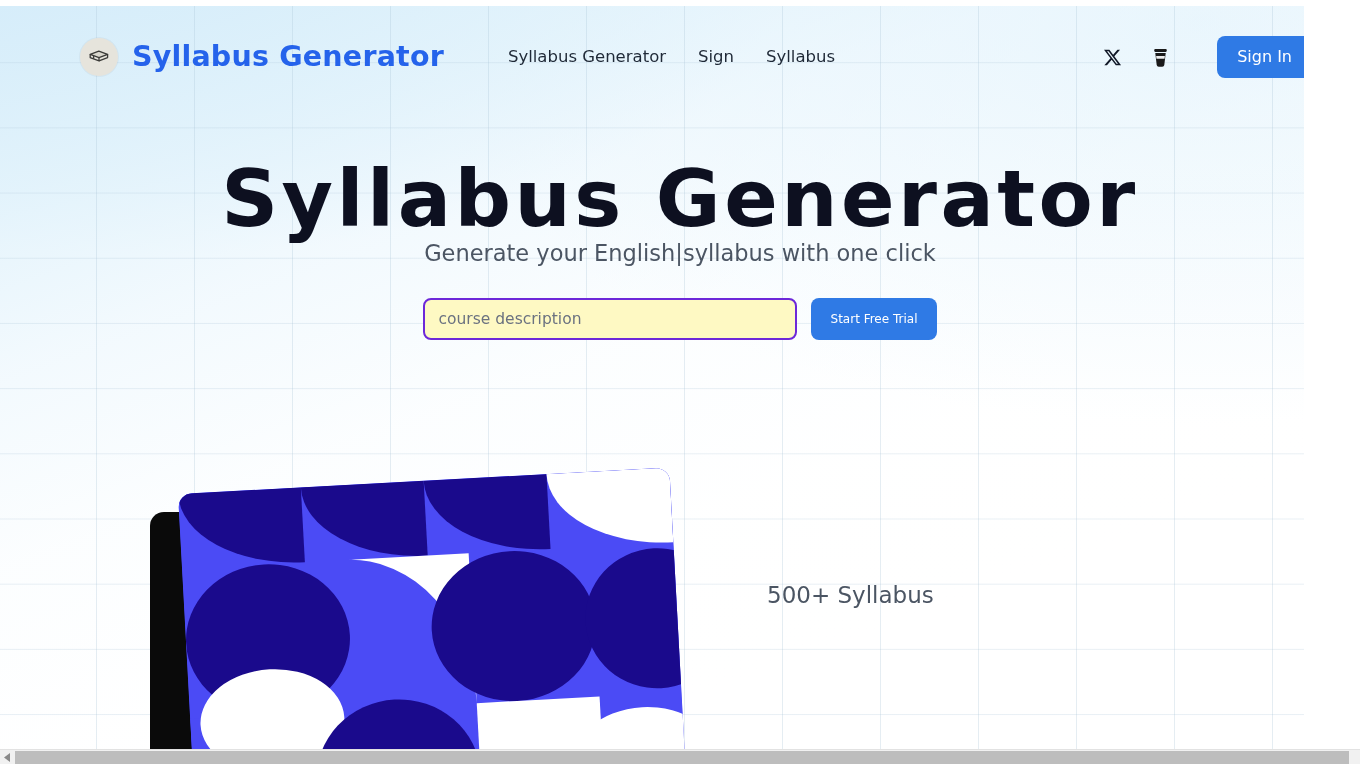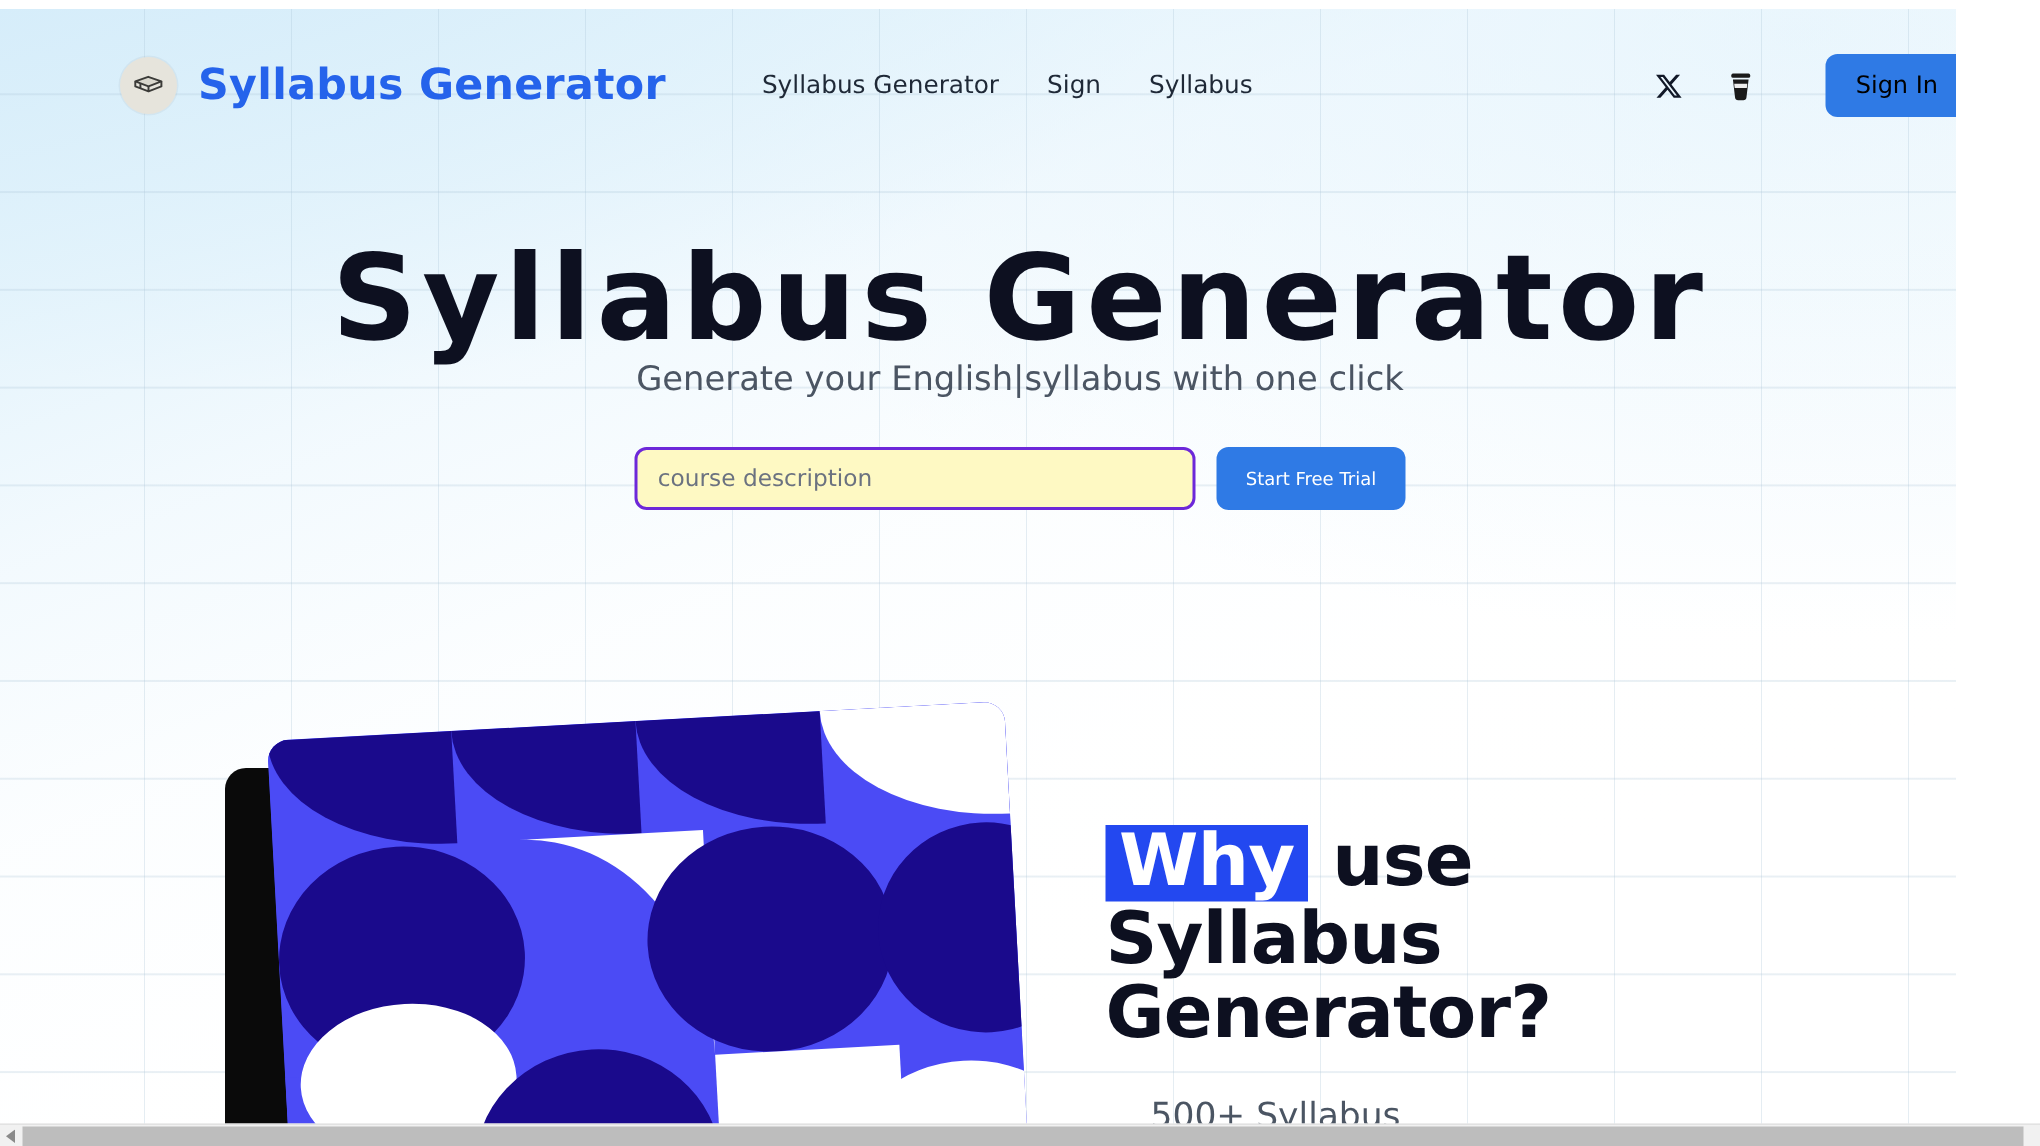--- a/index.html
+++ b/index.html
@@ -124,21 +124,21 @@
     justify-content: center;
     width: 26px; height: 26px;
     color: #111827;
     text-decoration: none;
   }
   .icon-link svg { display: block; }
 
   .signin-btn {
     margin-left: 22px;
     background: #2f7ae5;
-    color: #000000;
+    color: #ffffff;
     border: none;
     border-radius: 8px;
     height: 42px;
     padding: 0 20px;
     font-size: 16px;
     font-family: inherit;
     cursor: pointer;
     white-space: nowrap;
     line-height: 1;
   }
@@ -400,27 +400,20 @@
           <path d="M0 225 H123 V300 H0 Z" fill="#4b4bf5"></path>
           <ellipse cx="82" cy="232" rx="72" ry="52" fill="#ffffff"></ellipse>
           <ellipse cx="205" cy="295" rx="82" ry="78" fill="#1a0a8c"></ellipse>
           <rect x="287" y="225" width="123" height="75" fill="#ffffff"></rect>
           <ellipse cx="452" cy="300" rx="78" ry="62" fill="#ffffff"></ellipse>
         </svg>
       </div>
     </div>
 
     <div class="why-text">
-      <h2 class="why-heading">
-        <span class="why-line">
-          <span class="hl">Why</span><span> use</span>
-        </span>
-        <span class="why-line">Syllabus</span>
-        <span class="why-line">Generator?</span>
-      </h2>
       <div class="why-stat">500+ Syllabus</div>
     </div>
   </section>
 
 </div>
 
 <div class="hscrollbar">
   <div class="sb-arrow">
     <svg width="7" height="9" viewBox="0 0 7 9" aria-hidden="true">
       <path d="M6 0 L6 9 L0 4.5 Z" fill="#8a8a8a"></path>

